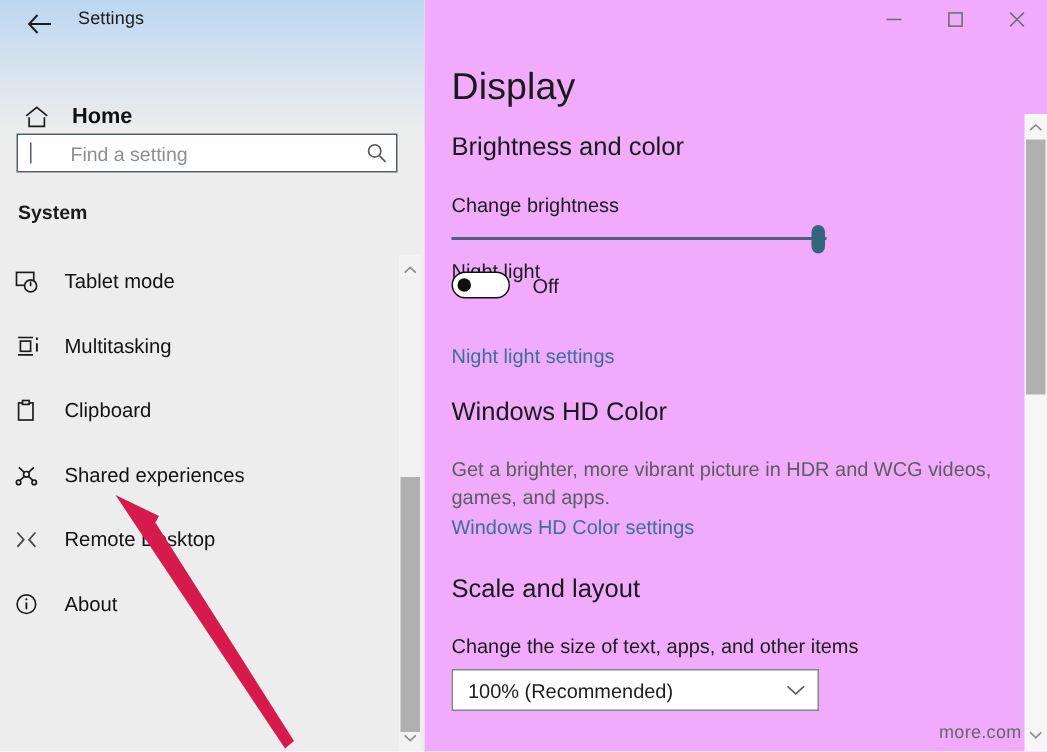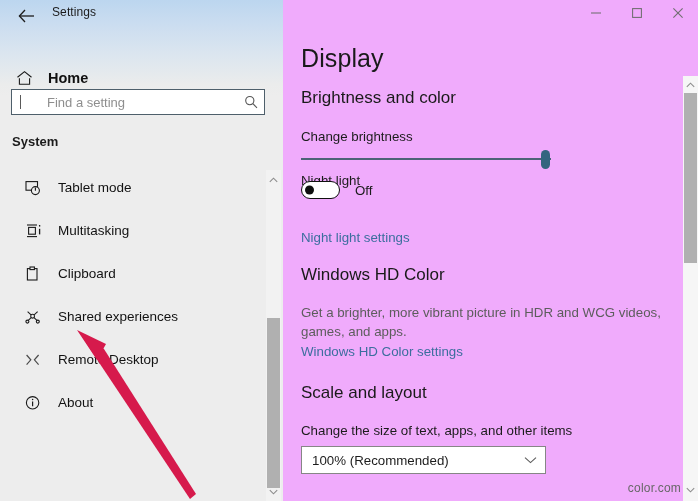--- a/index.html
+++ b/index.html
@@ -114,21 +114,21 @@
   .nav-list {
     position: absolute;
     left: 0; top: 166px;
     width: 255px;
   }
   .nav-item {
     position: relative;
     height: 43px;
     display: flex;
     align-items: center;
-    padding-left: 23px;
+    padding-left: 8px;
     box-sizing: border-box;
   }
   .nav-icon {
     width: 22px; height: 22px;
     display: flex;
     align-items: center;
     justify-content: center;
     color: #1a1a1a;
     flex: none;
   }
@@ -549,21 +549,21 @@
         </svg>
       </div>
       <div id="main-sb-thumb"></div>
       <div id="main-sb-down">
         <svg width="9" height="6" viewBox="0 0 9 6" fill="none" aria-hidden="true">
           <path d="M0.8 1.2 L4.5 4.8 L8.2 1.2" stroke="#8d8d8d" stroke-width="1.1" fill="none"></path>
         </svg>
       </div>
     </div>
 
-    <div id="watermark">color.com</div>
+    <div id="watermark">more.com</div>
   </div>
 
   <svg id="annotation-arrow" viewBox="0 0 698 501">
     <polygon points="79,332 104,349 196,494 190,499 96,358" fill="#d61a4c"></polygon>
     <polygon points="77,330 106,344 97,360" fill="#d61a4c"></polygon>
   </svg>
 
 </div>
 
 </body></html>

